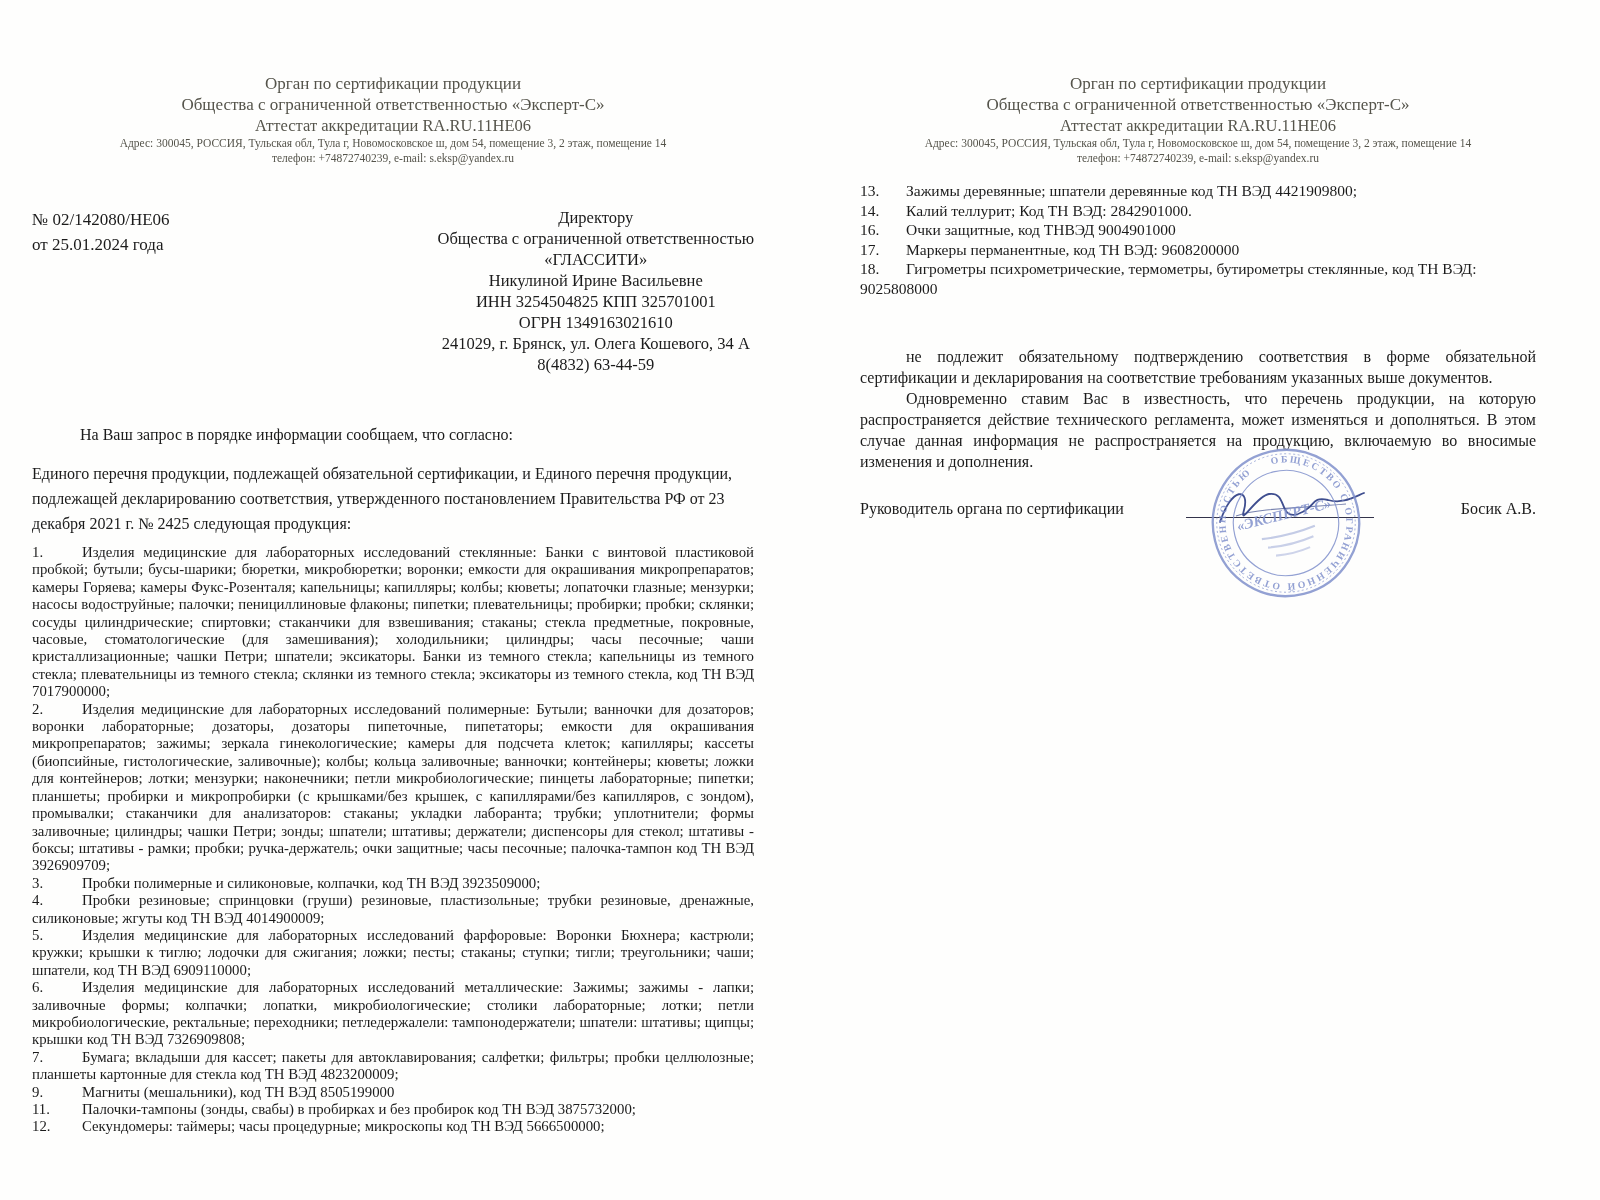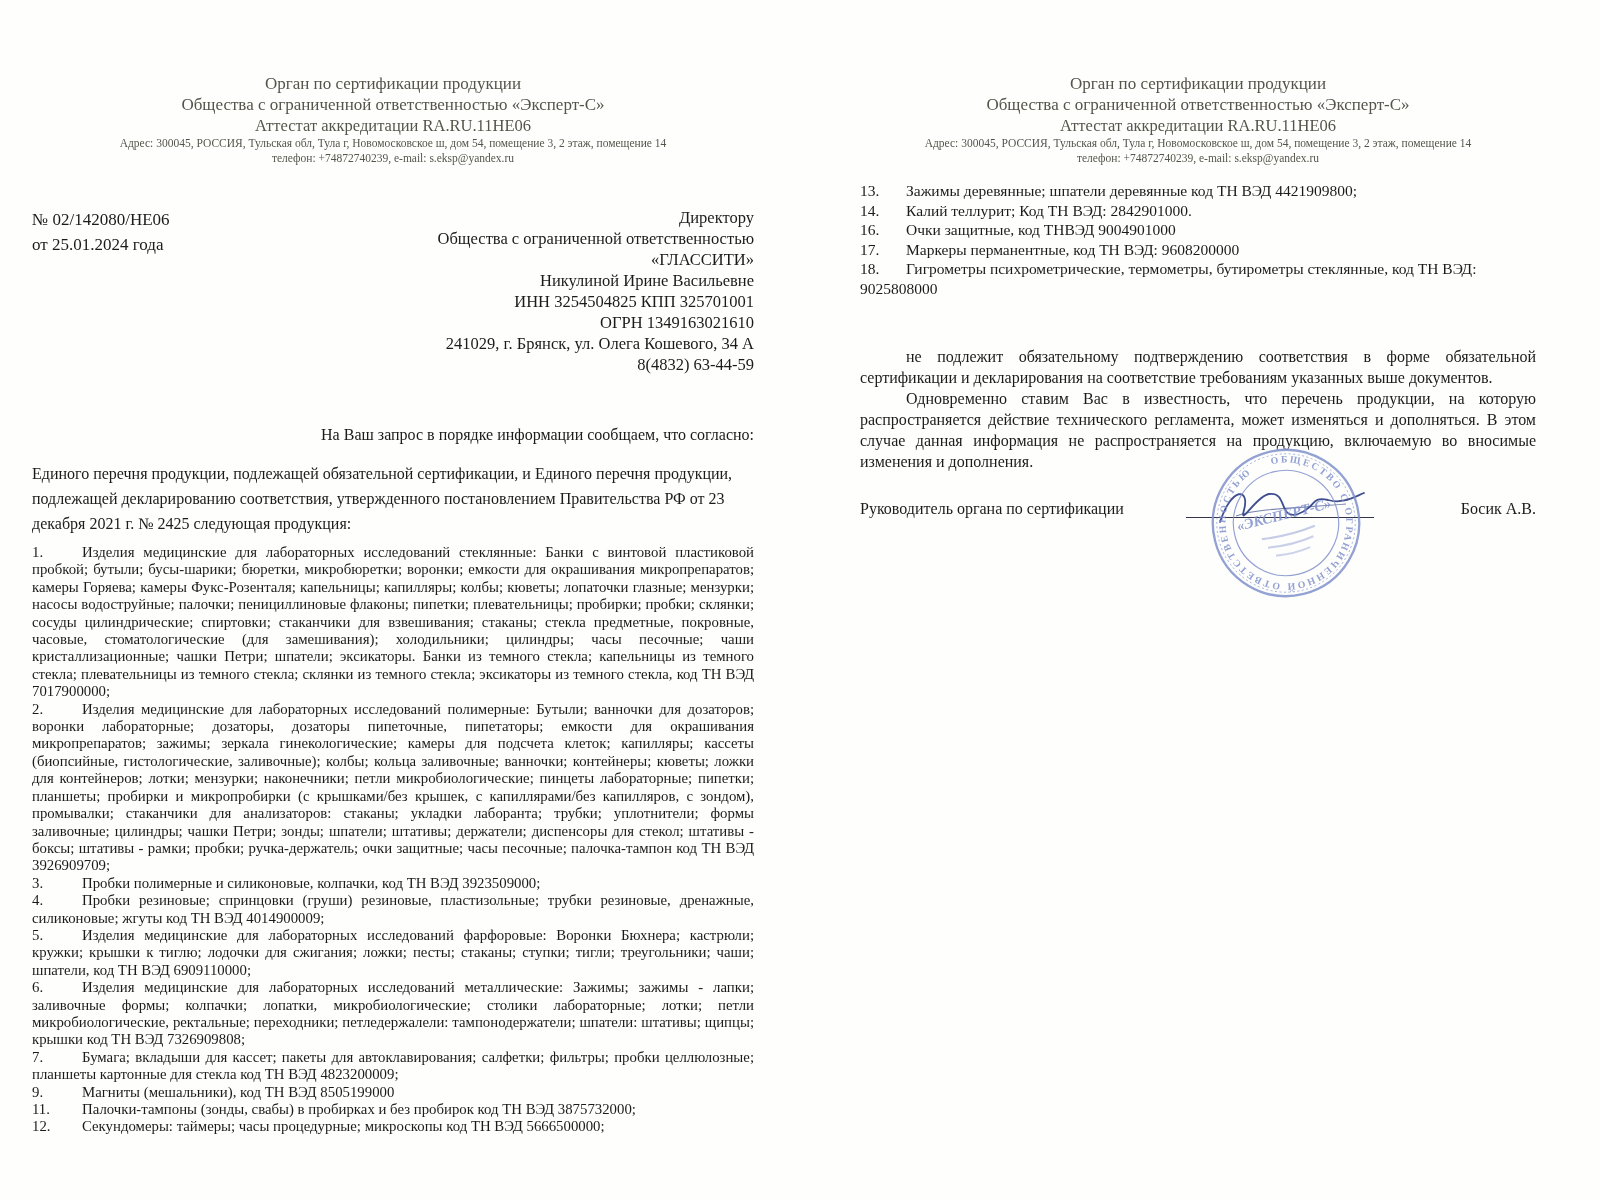--- a/index.html
+++ b/index.html
@@ -12,23 +12,23 @@
   .page-left  { left:32px;  width:722px; }
   .page-right { left:860px; width:676px; }
 
   .org-header { text-align:center; color:#55544b; }
   .h-main { font-size:17px;   line-height:21px; }
   .h-acc  { font-size:16.5px; line-height:21px; }
   .h-sub  { font-size:11.5px; line-height:14.5px; }
 
   .ref-addr { display:flex; justify-content:space-between; margin-top:42px; }
   .ref-block { font-size:17px; line-height:25px; white-space:nowrap; }
-  .addressee { text-align:right; font-size:16.5px; line-height:21px; }
+  .addressee { text-align:center; font-size:16.5px; line-height:21px; }
 
-  .intro { margin:50px 0 0 0; font-size:16px; line-height:20px; text-indent:48px;text-align:right; }
+  .intro { margin:50px 0 0 0; font-size:16px; line-height:20px; text-indent:48px; }
   .lead  { margin:16px 0 0 0; font-size:16px; line-height:25px; }
 
   .items { margin-top:8px; font-size:14.8px; line-height:17.4px; text-align:justify; }
   .item  { margin:0; }
   .num   { display:inline-block; width:50px; }
 
   .items2 { margin-top:16px; font-size:15.5px; line-height:19.5px; }
   .item2  { margin:0; }
   .num2   { display:inline-block; width:46px; }
 

